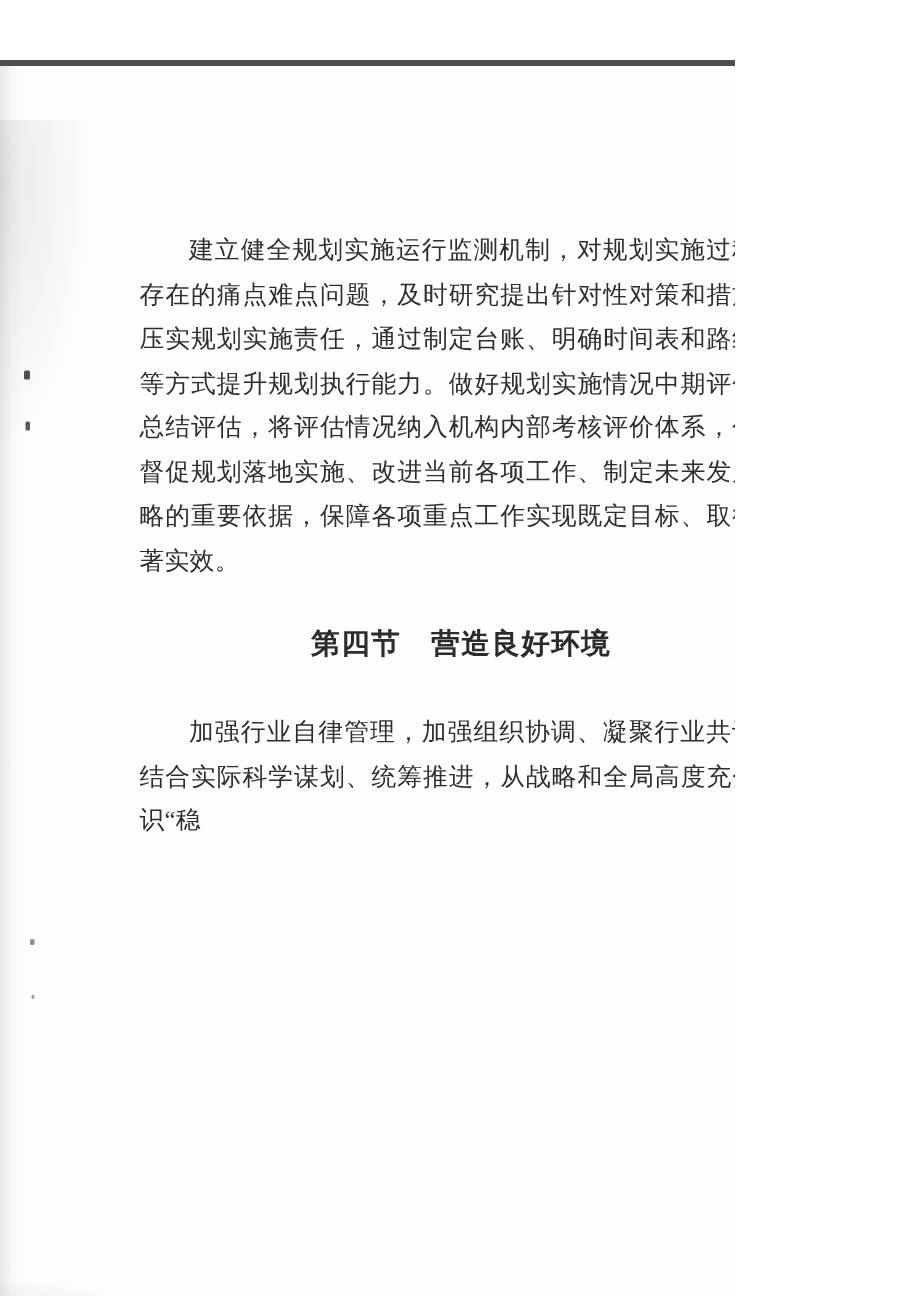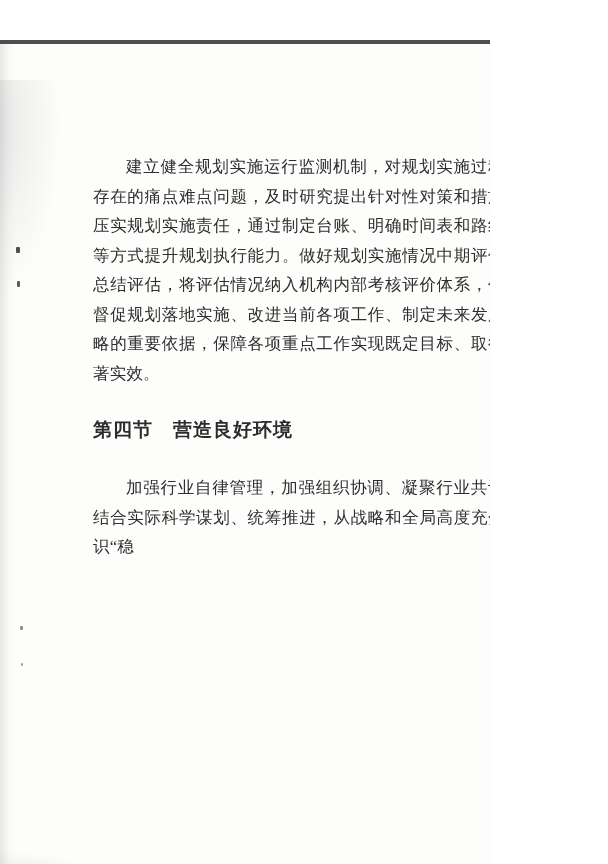--- a/index.html
+++ b/index.html
@@ -80,20 +80,21 @@
     letter-spacing: 0.2px;
   }
   .para-1 { margin-top: 112px; }
   .para-2 { margin-top: 29px; }
   .para-3 { margin-top: 29px; }
   .heading {
     margin: 27px 0 0 0;
     font-size: 19px;
     line-height: 29px;
     font-weight: 600;
+    text-align: center;
     text-indent: 0;
     letter-spacing: 1px;
     color: #2b2b2b;
   }
   .page-number {
     position: absolute;
     left: 501px; top: 804px;
     font-size: 14.5px;
     line-height: 18px;
     color: #b91c1c;

